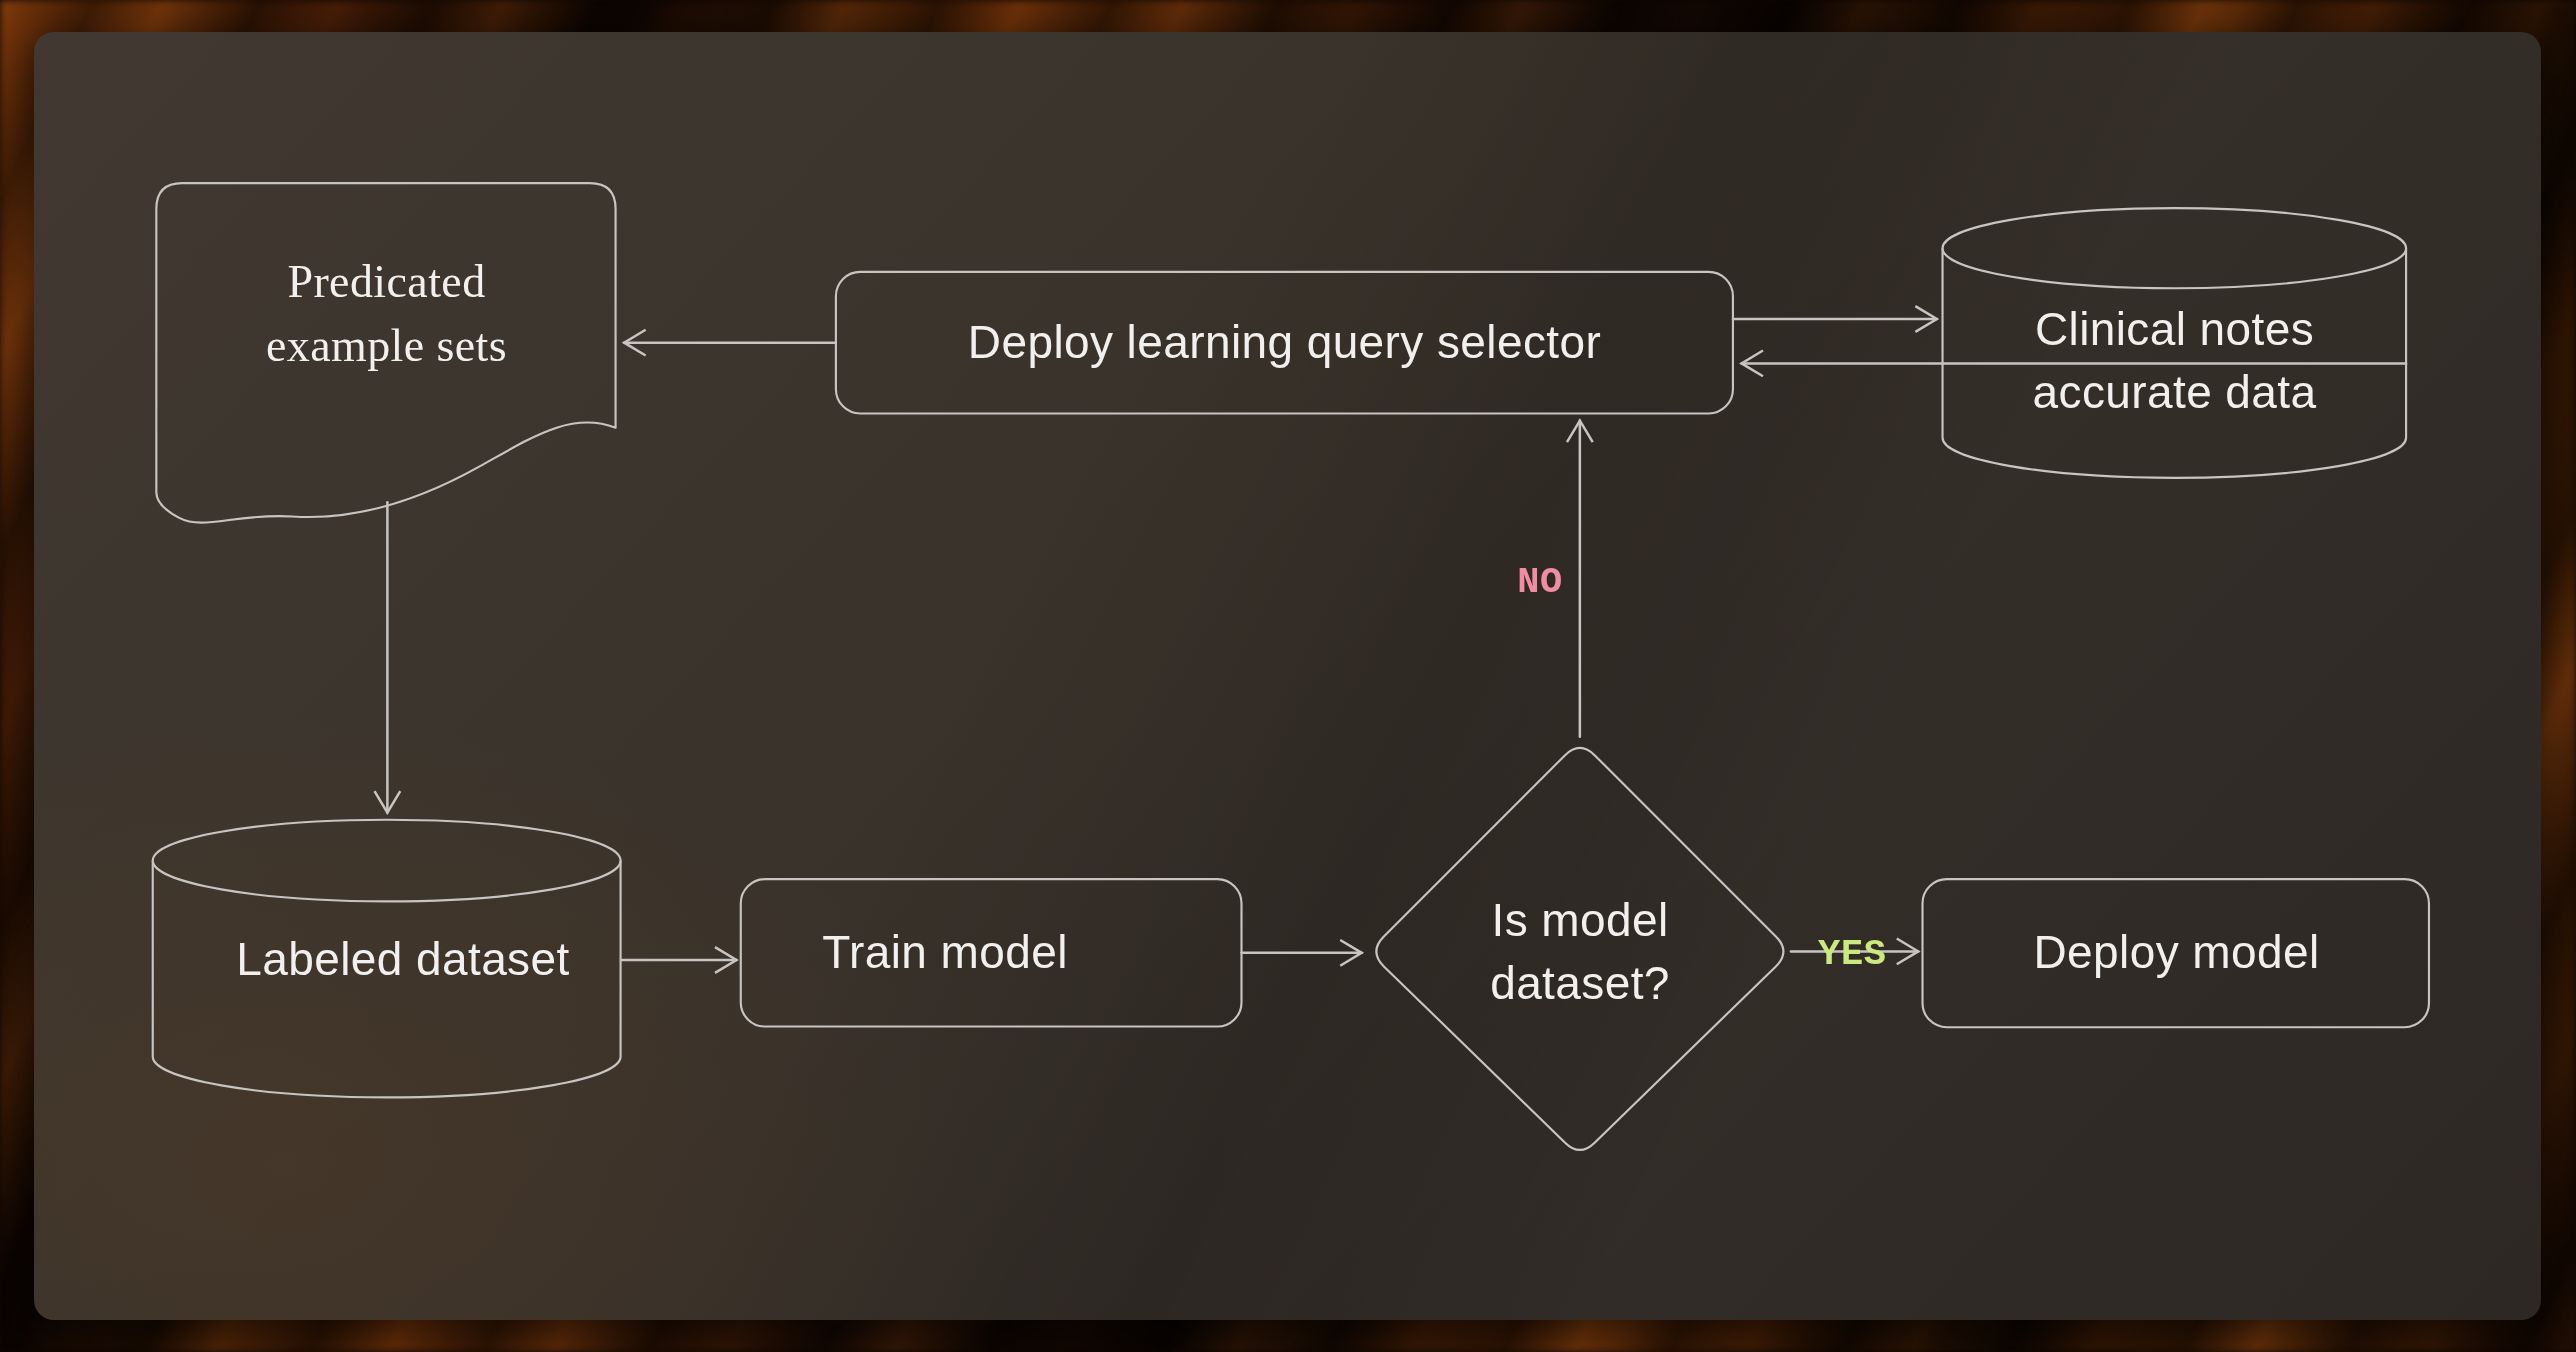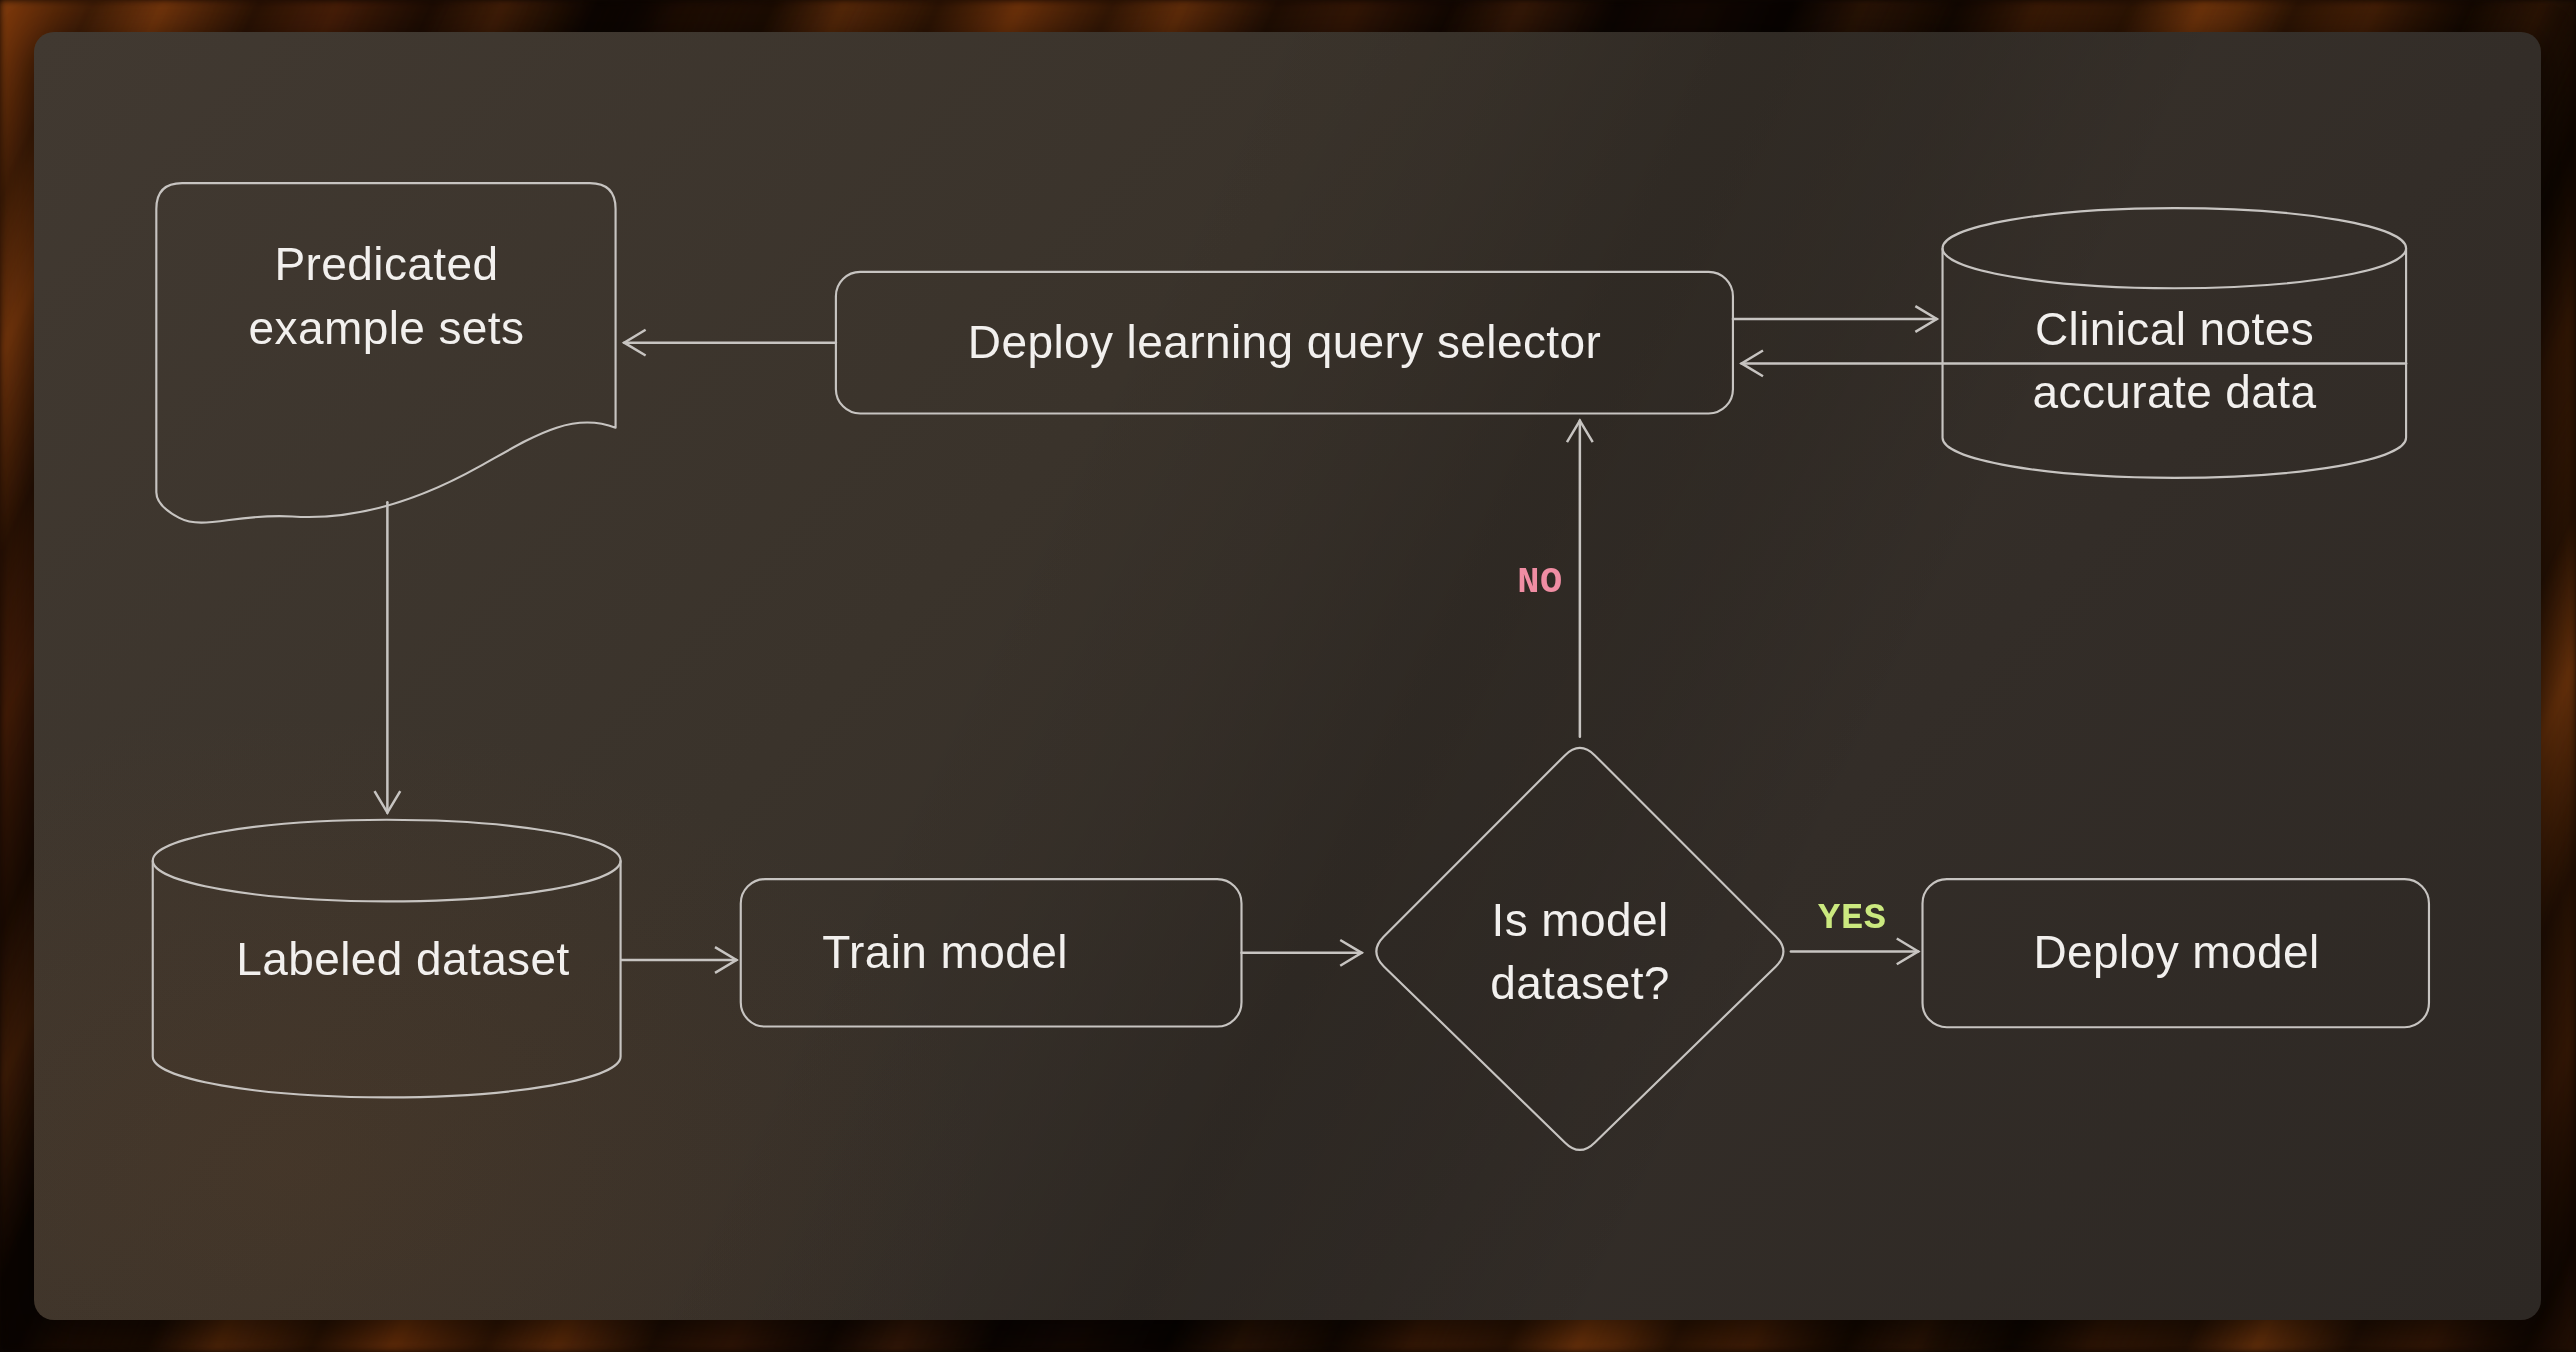--- a/index.html
+++ b/index.html
@@ -52,21 +52,21 @@
     color: var(--c-text, #f2f0ee);
     font-size: 46px; line-height: 1.38;
     letter-spacing: 0.4px;
   }
   .edge-label {
     position: absolute;
     display: flex; align-items: center;
     font-size: 37px; font-weight: bold; letter-spacing: 0.7px; font-family: Liberation Mono, monospace;
   }
   .edge-label.no  { color: var(--c-no,  #f08da3); justify-content: flex-end; }
-  .edge-label.yes { color: var(--c-yes, #cbe97f); justify-content: flex-start; }
+  .edge-label.yes { color: var(--c-yes, #cbe97f); justify-content: flex-start; margin-top: 36px; }
 </style>
 </head>
 <body>
 
 <div class="bg-swirl"></div>
 <div class="bg-streaks"></div>
 <div class="panel"></div>
 
 <svg class="canvas" width="2576" height="1352" viewBox="0 0 3600 1890">
   <defs>
@@ -105,21 +105,21 @@
   <path class="stroke edge" marker-end="url(#chev)" d="M 1168 479 L 872 479"></path>
   <path class="stroke edge" marker-end="url(#chev)" d="M 2422 446 L 2707 446"></path>
   <path class="stroke edge" marker-end="url(#chev)" d="M 3363 508 L 2434 508" transform="translate(0,0)"></path>
   <path class="stroke edge" marker-end="url(#chev)" d="M 541 702 L 541 1136"></path>
   <path class="stroke edge" marker-end="url(#chev)" d="M 868 1342 L 1029 1342"></path>
   <path class="stroke edge" marker-end="url(#chev)" d="M 1735 1332 L 1903 1332"></path>
   <path class="stroke edge" marker-end="url(#chev)" d="M 2208 1030 L 2208 588"></path>
   <path class="stroke edge" marker-end="url(#chev)" d="M 2503 1330 L 2681 1330"></path>
 </svg>
 
-<div class="label" style="left:236px; top:207px; width:301px; height:179px;">Predicated example sets</div>
+<div class="label" style="left:236px; top:224px; width:301px; height:179px;font-family:Liberation Serif, serif;">Predicated example sets</div>
 
 <div class="label" style="left:836px; top:272px; width:897px; height:142px;">Deploy learning query selector</div>
 
 <div class="label" style="left:1967px; top:275px; width:415px; height:172px;">Clinical notes accurate data</div>
 
 <div class="label" style="left:181px; top:903px; width:444px; height:114px;">Labeled dataset</div>
 
 <div class="label" style="left:746px; top:879px; width:398px; height:147px;">Train model</div>
 
 <div class="label" style="left:1401px; top:877px; width:358px; height:150px;">Is model dataset?</div>

